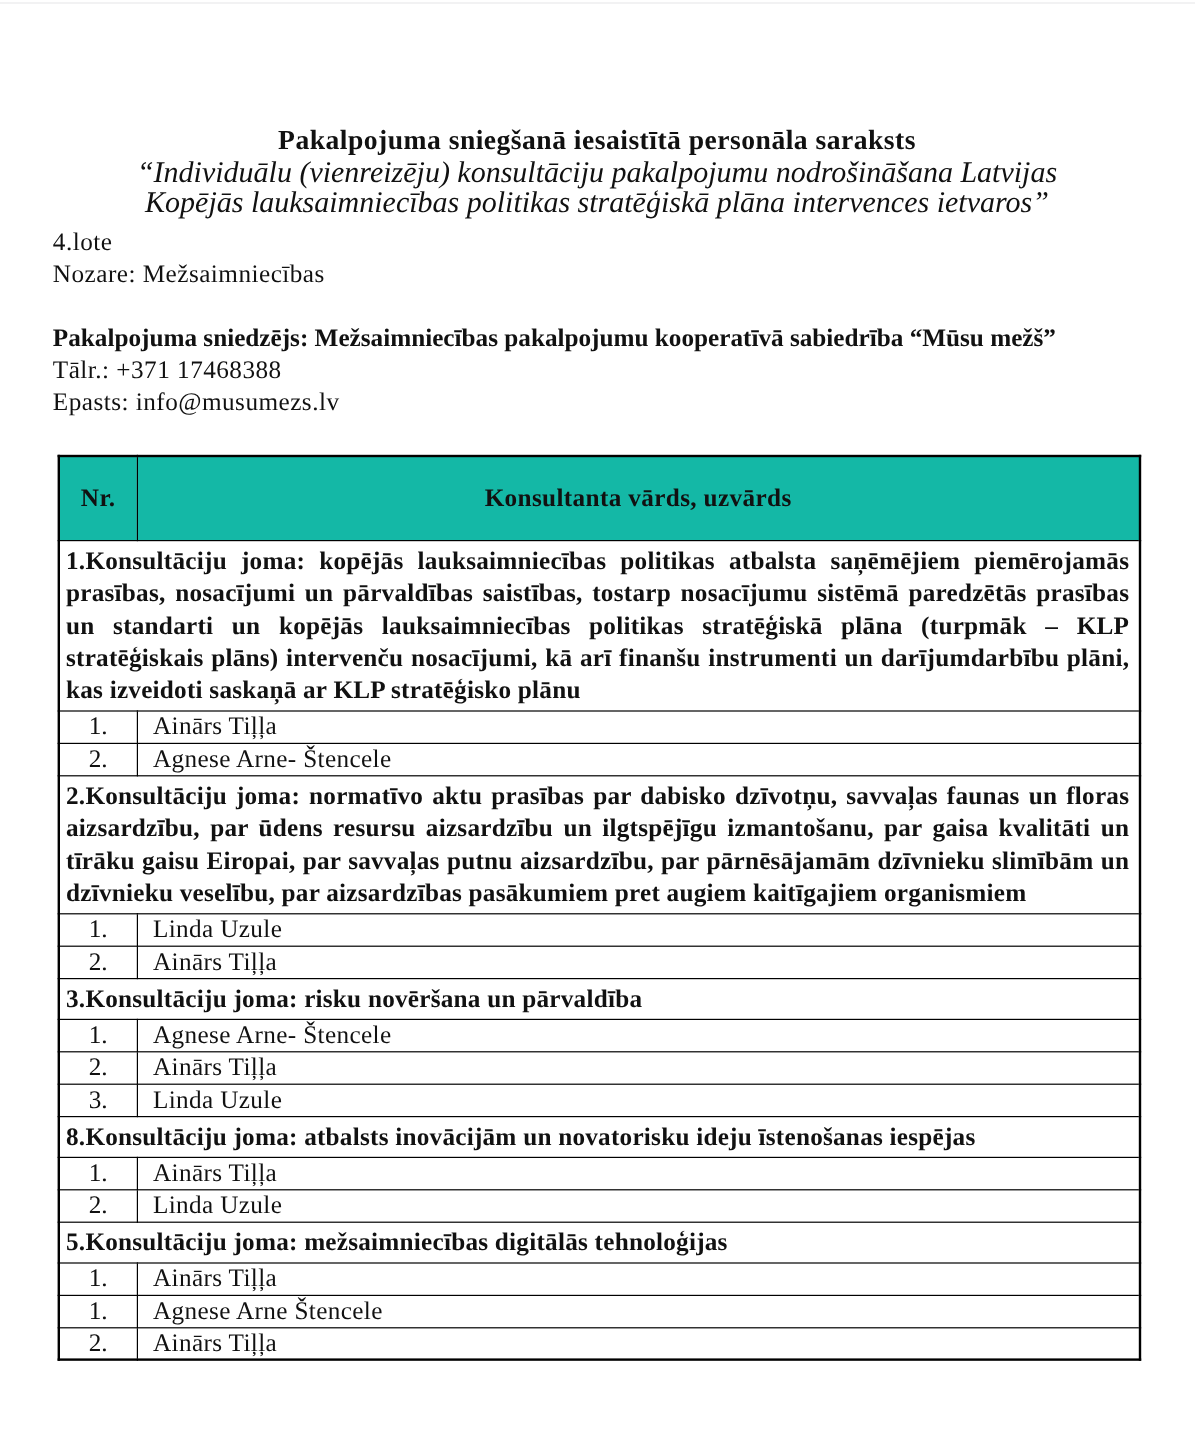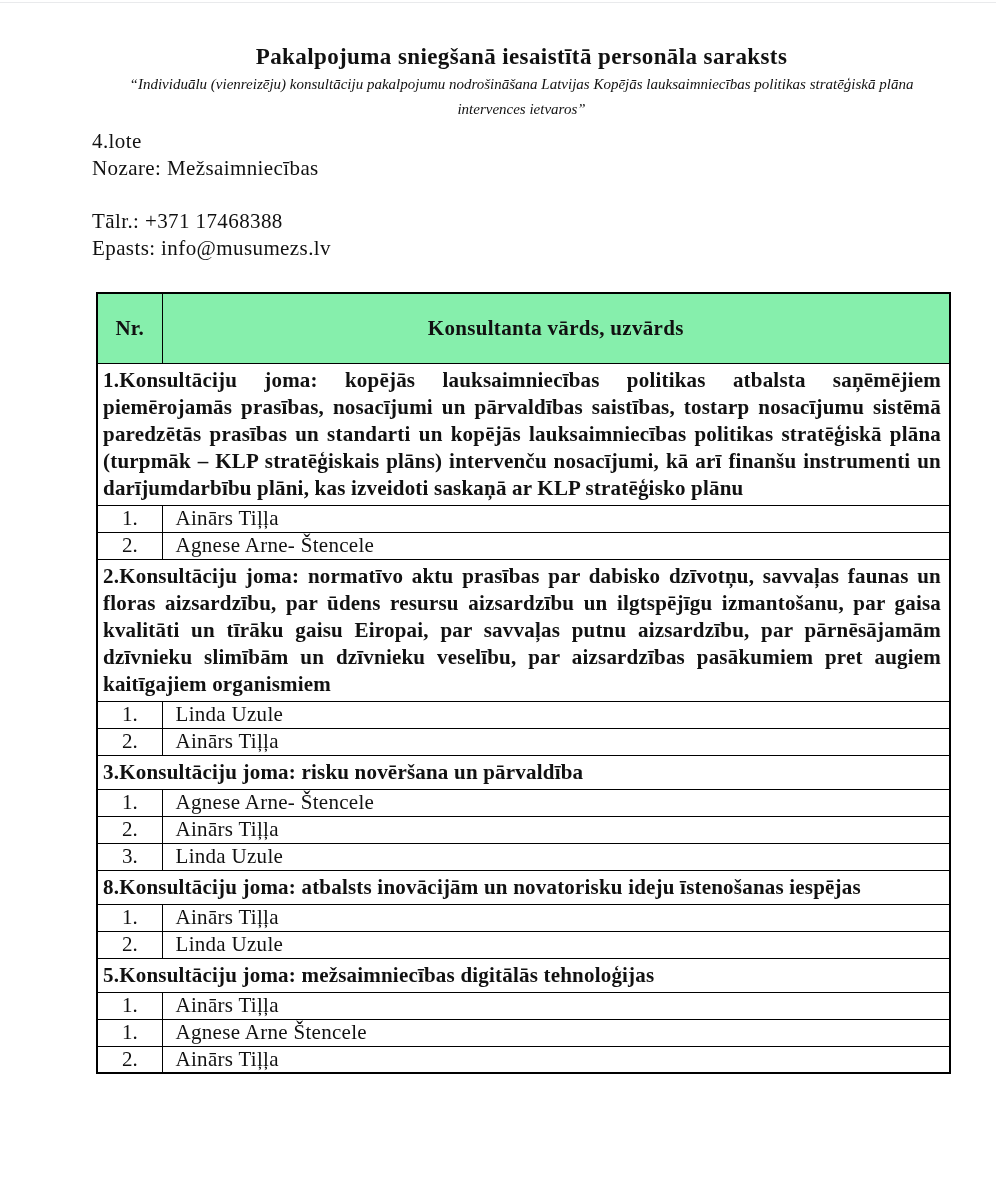--- a/index.html
+++ b/index.html
@@ -20,35 +20,34 @@
   .top-hairline {
     position: absolute;
     top: 2px;
     left: 0;
     width: 100%;
     height: 1px;
     background: #e9eaec;
   }
   .doc {
     box-sizing: border-box;
-    padding: 44px 45px 0 44px;
-    margin-left: 48px;
+    padding: 104px 45px 0 44px;
   }
   .doc-title {
     text-align: center;
     font-weight: bold;
     font-size: 23px;
     line-height: 26px;
     letter-spacing: 0.4px;
     margin: 0;
   }
   .doc-subtitle {
     text-align: center;
     font-style: italic;
-    font-size: 15px;
+    font-size: 25px;
     line-height: 25px;
     max-width: 845px;
     margin: 2px auto 6px auto;
   }
   .meta-line {
     font-size: 21px;
     line-height: 27px;
     letter-spacing: 0.4px;
   }
   .meta-line.bold {
@@ -71,21 +70,21 @@
   table.personnel td, table.personnel th {
     border: 1.5px solid #000000;
     font-size: 21px;
     color: #111111;
     box-sizing: border-box;
   }
   th.col-nr {
     width: 65px;
   }
   tr.header-row th {
-    background: #86efac;
+    background: #14b8a6;
     font-weight: bold;
     text-align: center;
     height: 70px;
     vertical-align: middle;
     letter-spacing: 0.3px;
   }
   td.section-title-cell {
     font-weight: bold;
     text-align: justify;
     padding: 3px 8px 3px 5px;
@@ -116,20 +115,21 @@
   <div class="doc">
 
     <p class="doc-title">Pakalpojuma sniegšanā iesaistītā personāla saraksts</p>
     <p class="doc-subtitle">“Individuālu (vienreizēju) konsultāciju pakalpojumu nodrošināšana Latvijas Kopējās lauksaimniecības politikas stratēģiskā plāna intervences ietvaros”</p>
 
     <div class="meta-line">4.lote</div>
     <div class="meta-line">Nozare: Mežsaimniecības</div>
 
     <div class="spacer-line"></div>
 
+    <div class="meta-line bold">Pakalpojuma sniedzējs: Mežsaimniecības pakalpojumu kooperatīvā sabiedrība “Mūsu mežš”</div>
     <div class="meta-line">Tālr.: +371 17468388</div>
     <div class="meta-line">Epasts: info@musumezs.lv</div>
 
     <div class="table-wrap">
       <table class="personnel">
         <thead>
           <tr class="header-row">
             <th class="col-nr">Nr.</th>
             <th class="col-name">Konsultanta vārds, uzvārds</th>
           </tr>

